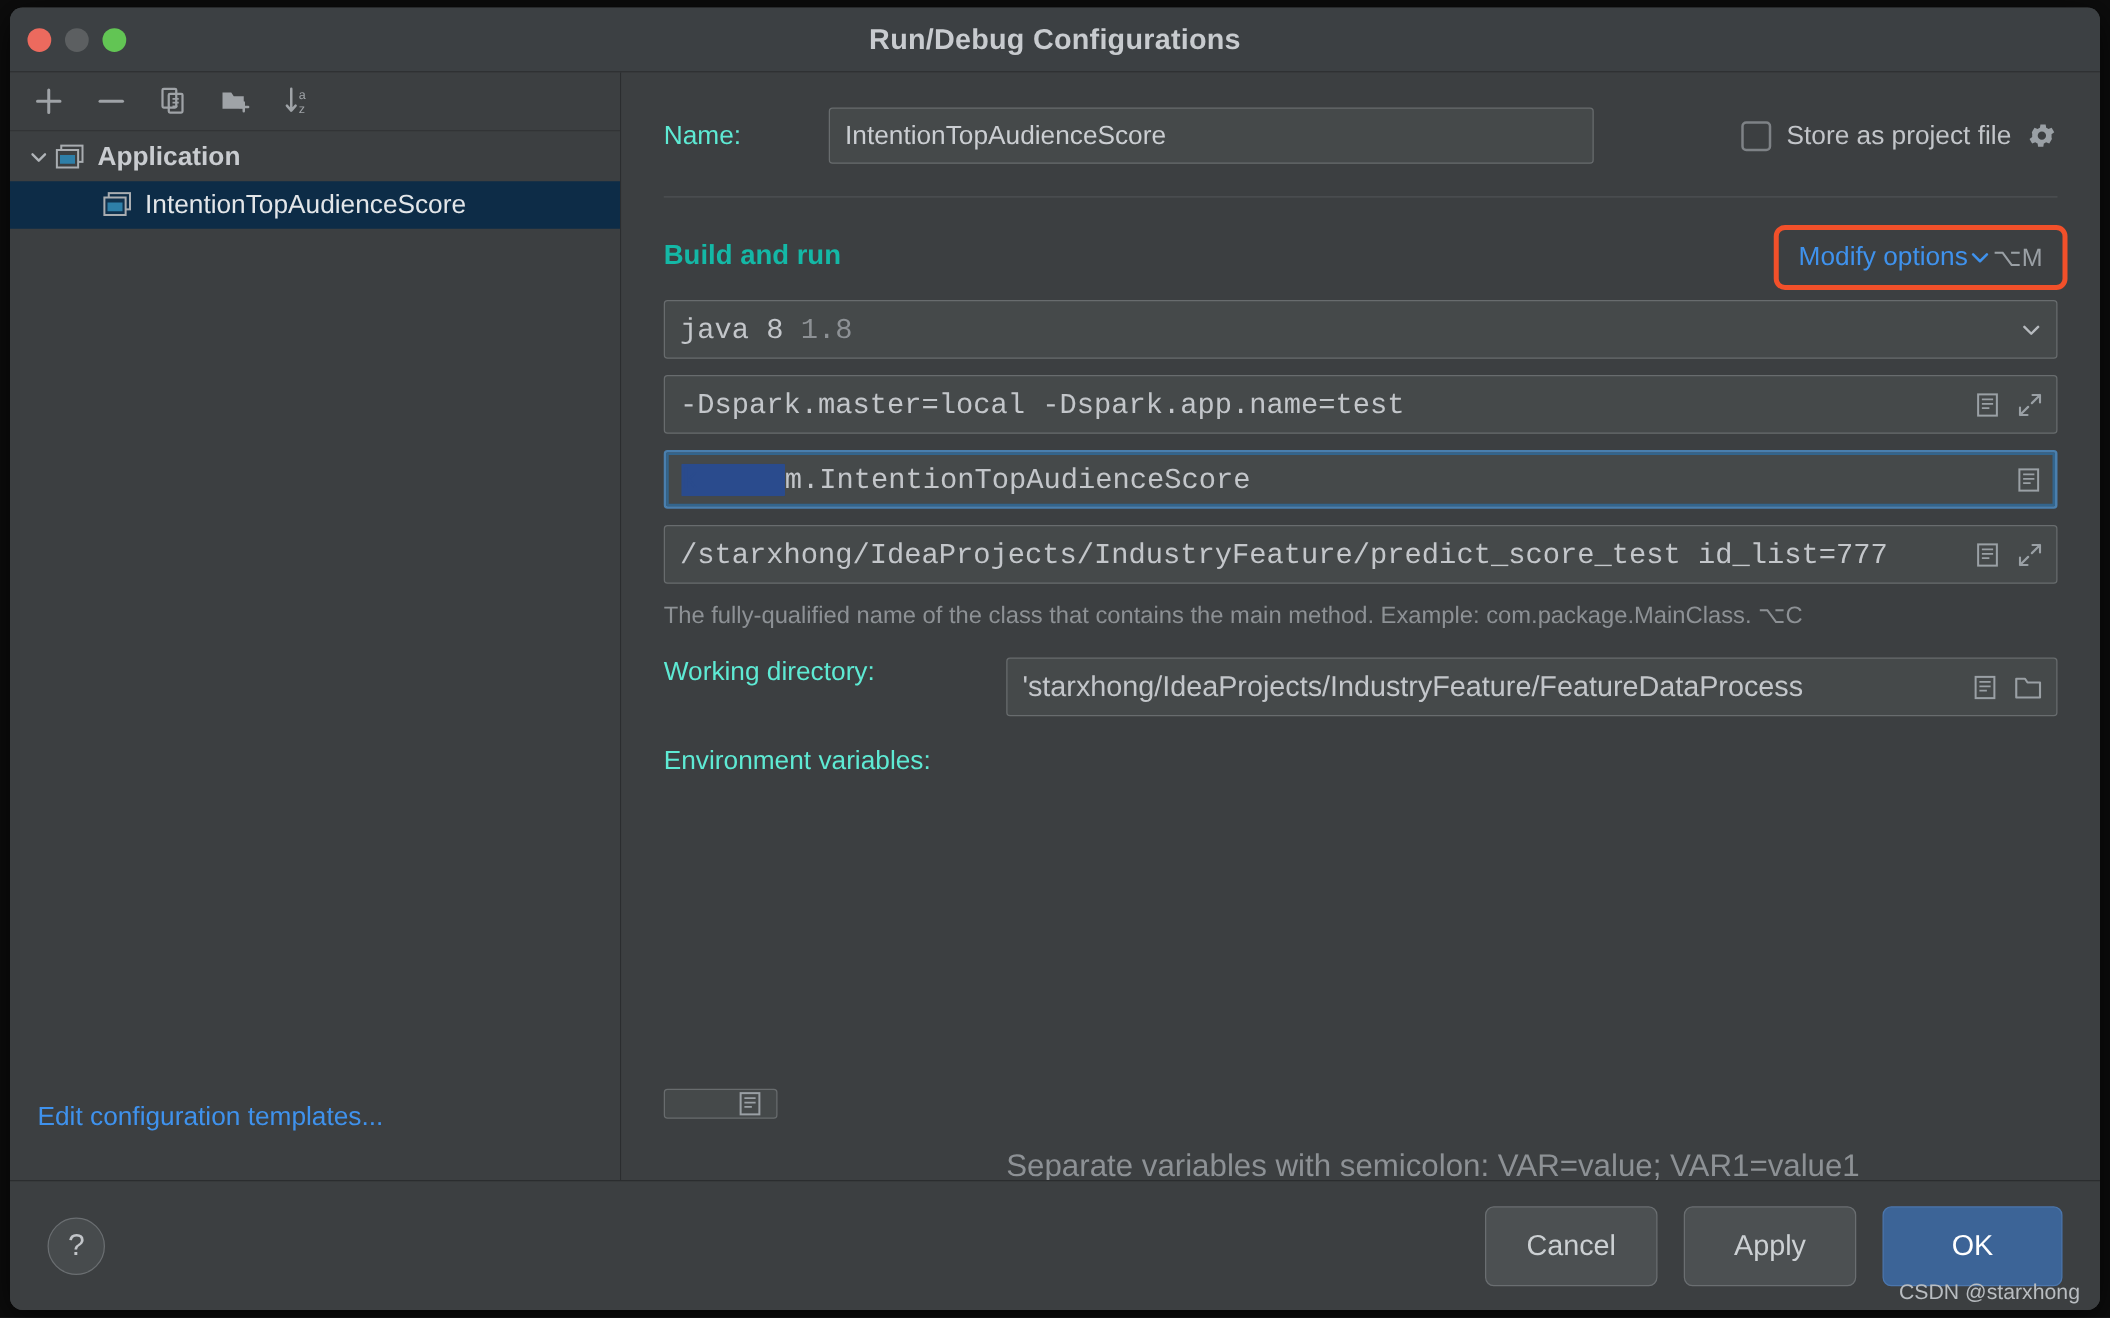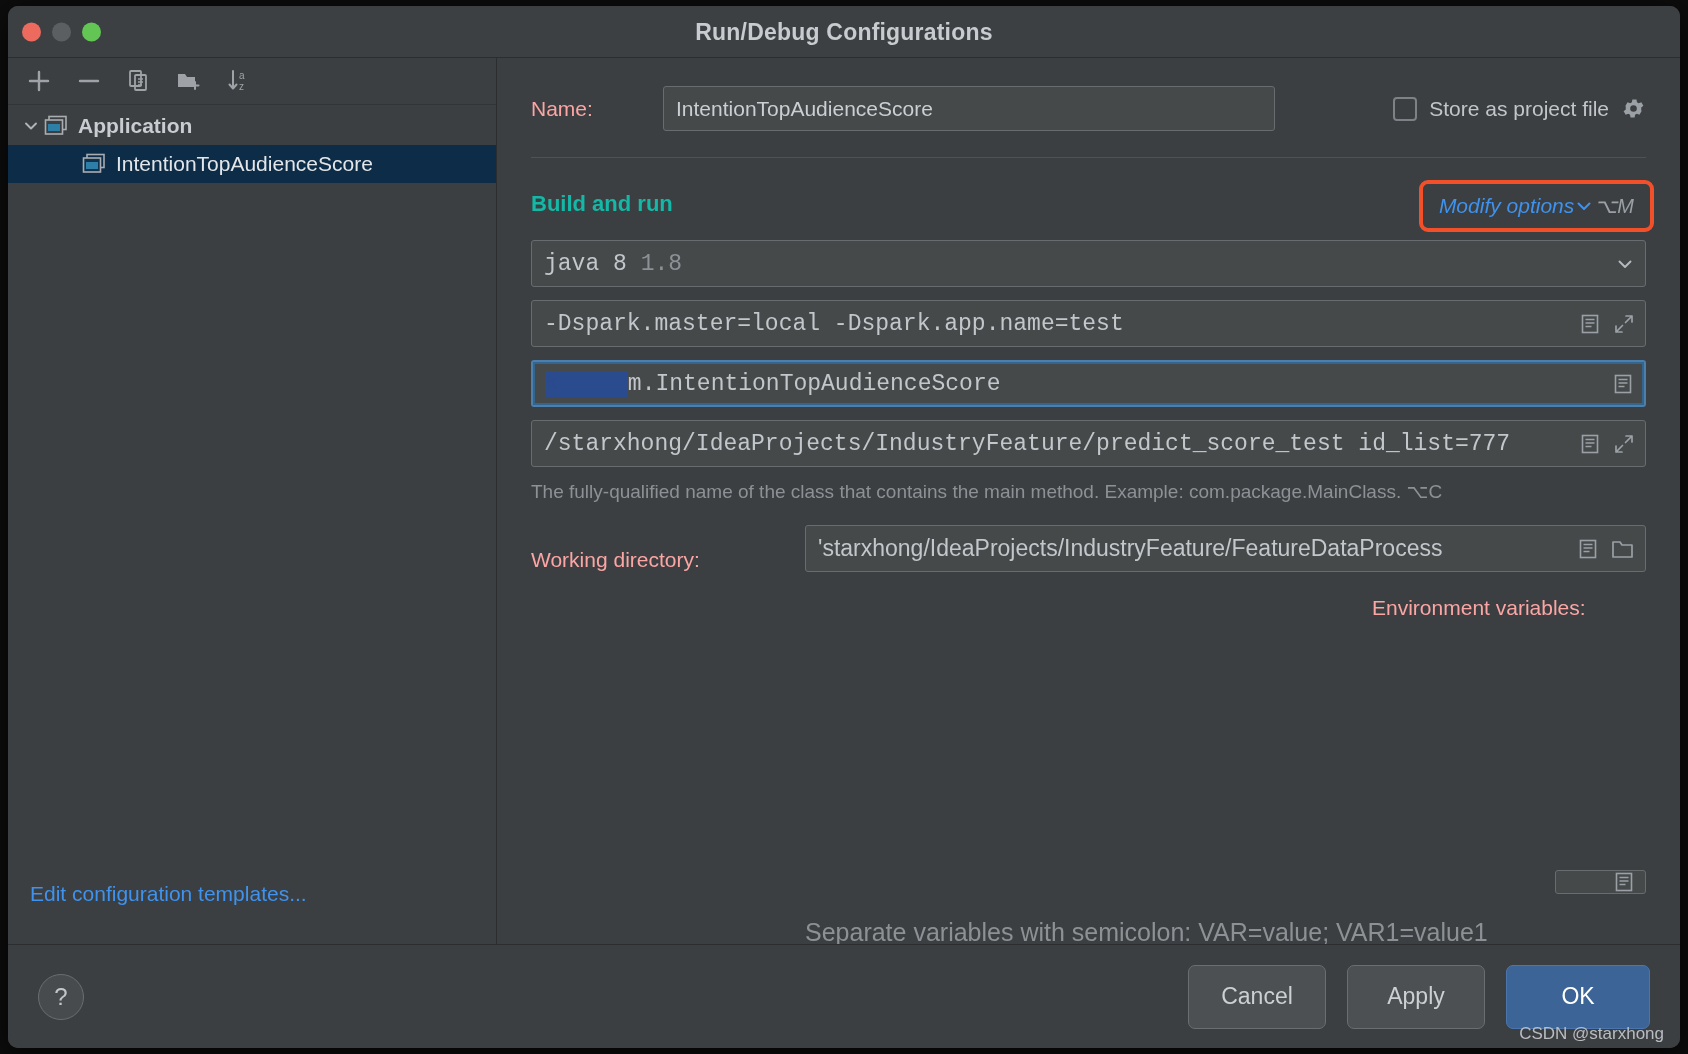--- a/index.html
+++ b/index.html
@@ -122,21 +122,21 @@
     background: #3c3f41;
     padding: 28px 34px 0 34px;
     position: relative;
     min-width: 0;
   }
 
   .row { display: flex; align-items: center; }
 
   .lbl {
     font-size: 21px;
-    color: #fca5a5;
+    color: #5eead4;
     white-space: nowrap;
   }
 
   
   #name-row { margin-bottom: 26px; }
   #name-label { width: 132px; flex: 0 0 132px; }
   #name-input {
     flex: 1;
     max-width: 612px;
     height: 45px;
@@ -182,21 +182,20 @@
   #br-title { font-size: 22px; font-weight: bold; color: #14b8a6; }
   #modify-box {
     position: absolute;
     right: -8px; top: 0;
     height: 52px;
     display: flex;
     align-items: center;
     padding: 0 16px;
     border: 4px solid #f2502a;
     border-radius: 9px;
-    font-style: italic;
   }
   #modify-label { font-size: 21px; color: #3f92ed; }
   #modify-chev { color: #3f92ed; display: flex; }
   #modify-shortcut { font-size: 20px; color: #9aa0a5; }
 
   
   .field {
     position: relative;
     height: 47px;
     background: #45494a;
@@ -244,21 +243,21 @@
     margin: 7px 0 22px 0;
   }
   .hint2 {
     font-size: 25px;
     color: #8d9195;
     margin-top: 8px;
     padding-left: 274px;
   }
 
   
-  .lrow { display: flex; align-items: flex-end; margin-bottom: 24px; }
+  .lrow { display: flex; align-items: flex-start; margin-bottom: 24px; }
   .lrow .lbl { width: 274px; flex: 0 0 274px; }
   .lrow .field { flex: 1; margin-bottom: 0; gap: 35px; }
 
   
   #footer {
     height: 104px;
     flex: 0 0 104px;
     background: #3c3f41;
     border-top: 1px solid #2b2d2f;
     display: flex;

